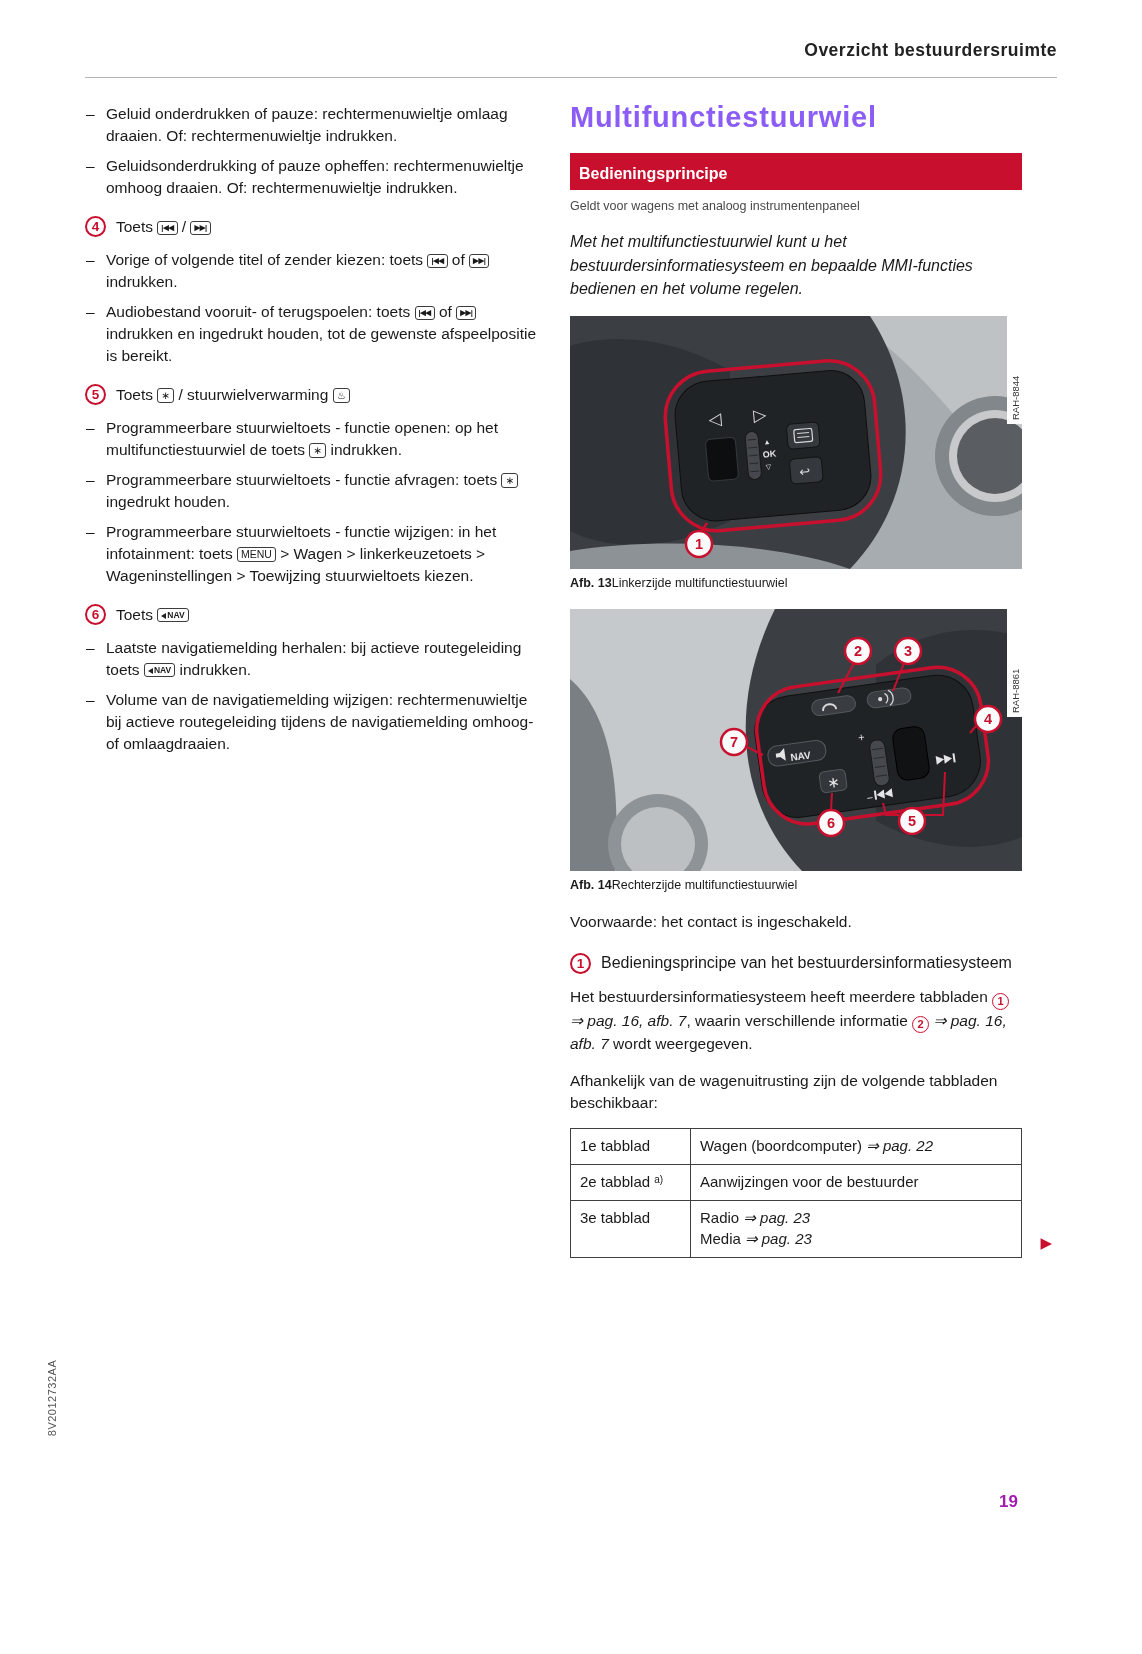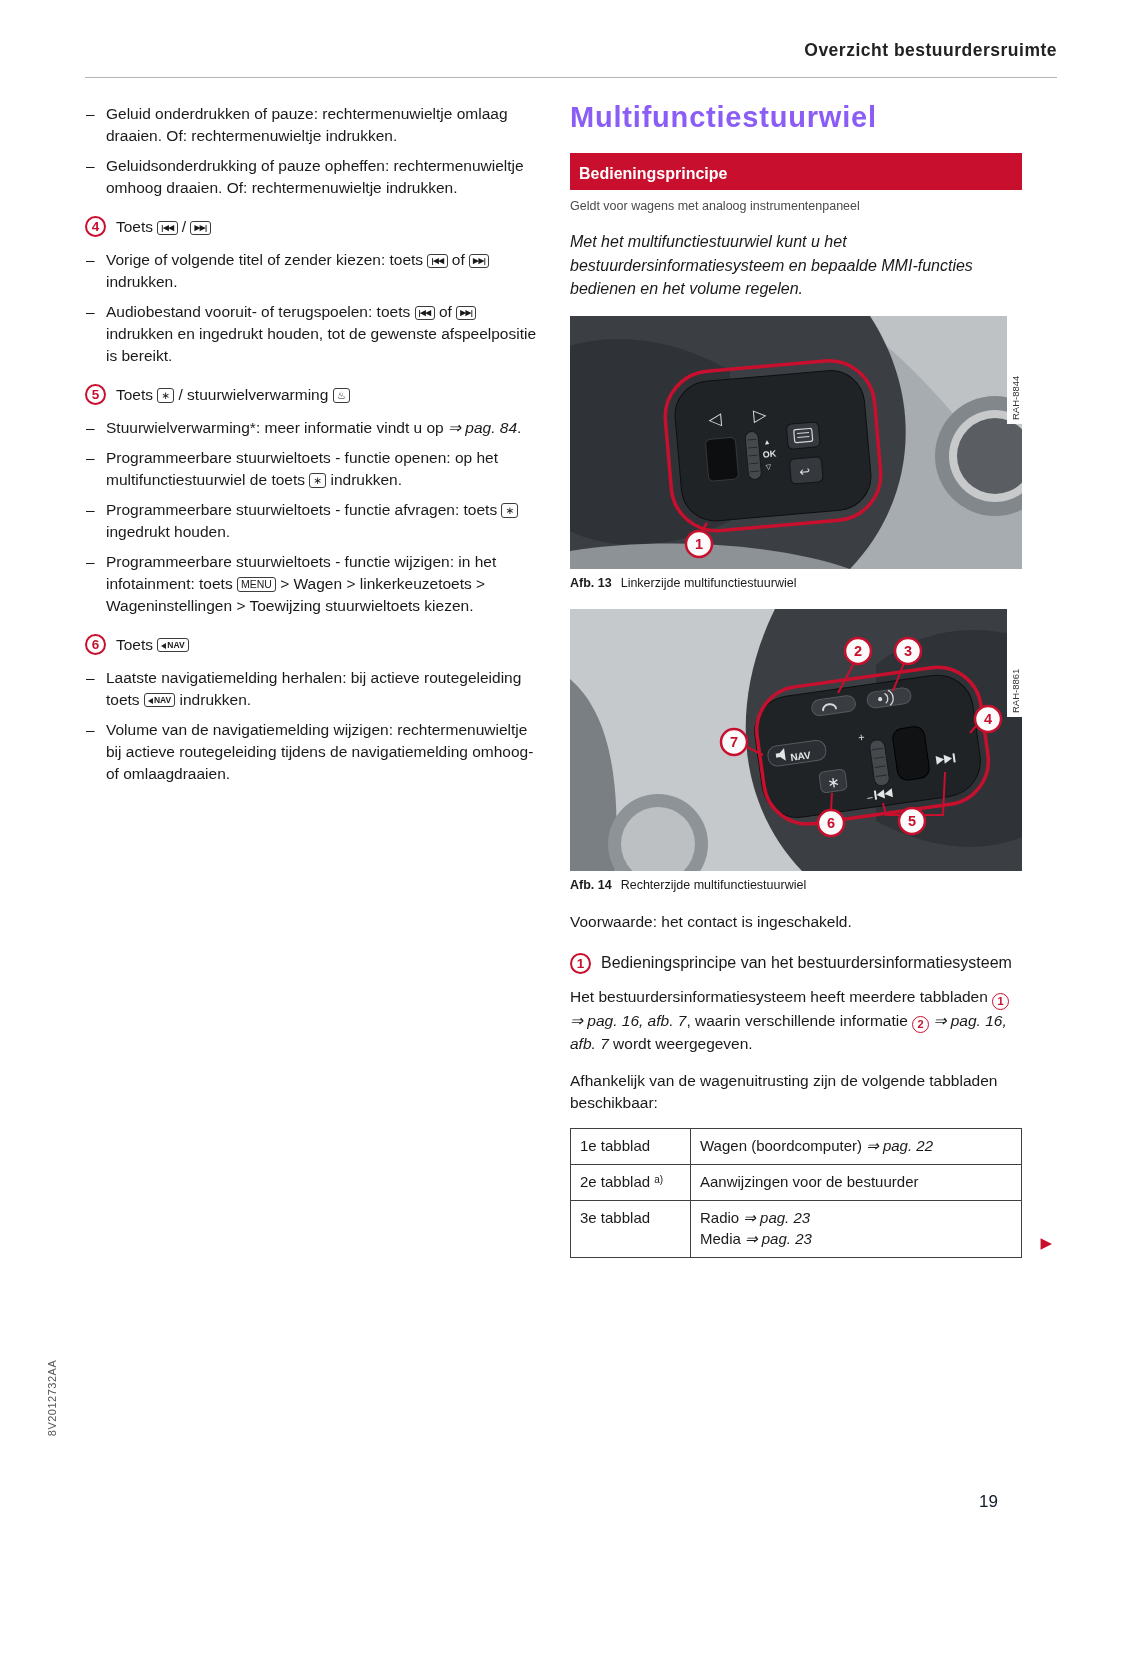--- a/index.html
+++ b/index.html
@@ -31,34 +31,34 @@
   .circ{position:absolute;left:0;top:0;width:21px;height:21px;border:2px solid var(--accent);border-radius:50%;color:var(--accent);font-size:13.5px;font-weight:bold;line-height:17.5px;text-align:center}
 
   .title{font-size:29px;font-weight:bold;letter-spacing:.8px;margin:0 0 15px;color:#8b5cf6}
   .banner{background:var(--accent);color:#fff;font-weight:bold;font-size:16px;padding:9px 9px 5px;margin-bottom:7px}
   .note{font-size:12.5px;color:#4a4a4a;margin-bottom:15px}
   .intro{font-style:italic;font-size:16px;margin-bottom:16px;line-height:1.45}
 
   .figure{margin:0 0 17px}
   .figure svg{display:block;width:452px;height:auto}
   .figcaption{font-size:12.5px;margin-top:5px;color:#1a1a1a}
-  .figcaption .lbl{font-weight:bold;margin-right:9px}
+  .figcaption .lbl{font-weight:bold;}
 
   .para{margin:0 0 14px}
   .h1num{position:relative;padding-left:31px;font-weight:bold;font-size:16px;margin:18px 0 12px;line-height:1.4}
   .h1num .circ{top:1px}
 
   .table-wrap{position:relative;margin-top:4px}
   table.tabtable{width:100%;border-collapse:collapse;font-size:15px}
   .tabtable td{border:1.3px solid #3f3f3f;padding:6px 9px 8px;vertical-align:top;line-height:1.4}
   .tabtable td.c1{width:120px}
   .cont-arrow{position:absolute;right:-30px;bottom:5px;color:var(--accent);font-size:15px}
 
   .doc-code{position:absolute;left:-10px;top:1392px;width:124px;text-align:center;transform:rotate(-90deg);font-size:11px;color:#555;letter-spacing:.5px}
-  .pageno{position:absolute;top:1492px;right:144px;font-size:17px;font-weight:normal;color:#0f172a}
+  .pageno{position:absolute;top:1492px;right:124px;font-size:17px;font-weight:bold;color:#a21caf}
 
   svg text{font-family:"Liberation Sans",sans-serif}
 </style>
 </head>
 <body>
 
 <div class="page">
 
   <div class="header">Overzicht bestuurdersruimte</div>
   <div class="header-rule"></div>
@@ -69,21 +69,20 @@
 
     <div class="toets">
       <span class="circ">4</span><span><span class="b">Toets </span><span class="kbd kbd-skip">|◀◀</span><span class="b"> / </span><span class="kbd kbd-skip">▶▶|</span></span>
     </div>
     <div class="bullet"><span class="b">Vorige of volgende titel of zender kiezen</span><span>: toets </span><span class="kbd kbd-skip">|◀◀</span><span> of </span><span class="kbd kbd-skip">▶▶|</span><span> indrukken.</span></div>
     <div class="bullet"><span class="b">Audiobestand vooruit- of terugspoelen</span><span>: toets </span><span class="kbd kbd-skip">|◀◀</span><span> of </span><span class="kbd kbd-skip">▶▶|</span><span> indrukken en ingedrukt houden, tot de gewenste afspeelpositie is bereikt.</span></div>
 
     <div class="toets">
       <span class="circ">5</span><span><span class="b">Toets </span><span class="kbd">∗</span><span class="b"> / stuurwielverwarming </span><span class="kbd">♨</span></span>
     </div>
-    <div class="bullet"><span class="b">Stuurwielverwarming*</span><span>: meer informatie vindt u op </span><span class="i">⇒ pag. 84</span><span>.</span></div>
     <div class="bullet"><span class="b">Programmeerbare stuurwieltoets - functie openen</span><span>: op het multifunctiestuurwiel de toets </span><span class="kbd">∗</span><span> indrukken.</span></div>
     <div class="bullet"><span class="b">Programmeerbare stuurwieltoets - functie afvragen</span><span>: toets </span><span class="kbd">∗</span><span> ingedrukt houden.</span></div>
     <div class="bullet"><span class="b">Programmeerbare stuurwieltoets - functie wijzigen</span><span>: in het infotainment: toets </span><span class="kbd">MENU</span><span> &gt; </span><span class="b">Wagen</span><span> &gt; linkerkeuzetoets &gt; </span><span class="b">Wageninstellingen</span><span> &gt; </span><span class="b">Toewijzing stuurwieltoets</span><span> kiezen.</span></div>
 
     <div class="toets">
       <span class="circ">6</span><span><span class="b">Toets </span><span class="kbd kbd-nav"><span class="spk"></span>NAV</span></span>
     </div>
     <div class="bullet"><span class="b">Laatste navigatiemelding herhalen</span><span>: bij actieve routegeleiding toets </span><span class="kbd kbd-nav"><span class="spk"></span>NAV</span><span> indrukken.</span></div>
     <div class="bullet"><span class="b">Volume van de navigatiemelding wijzigen</span><span>: rechtermenuwieltje bij actieve routegeleiding tijdens de navigatiemelding omhoog- of omlaagdraaien.</span></div>
   </div>

